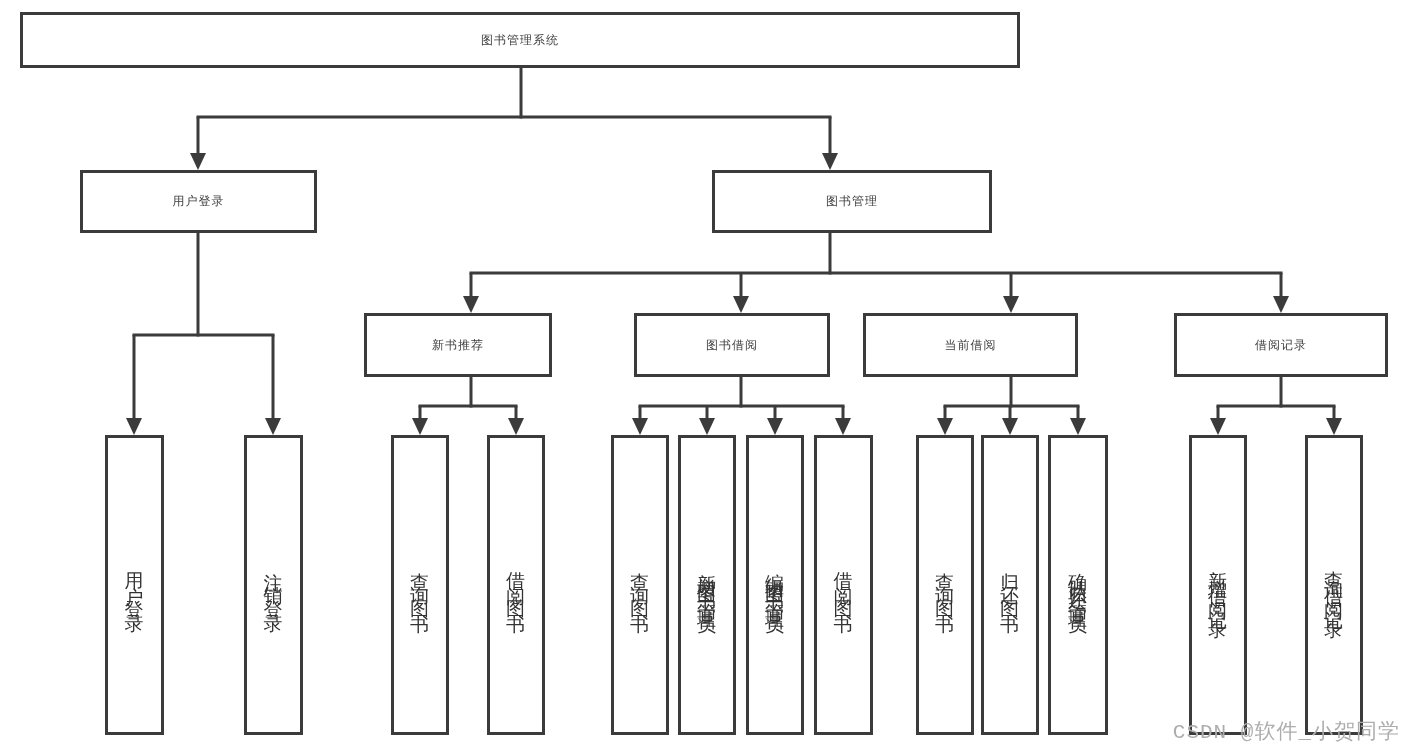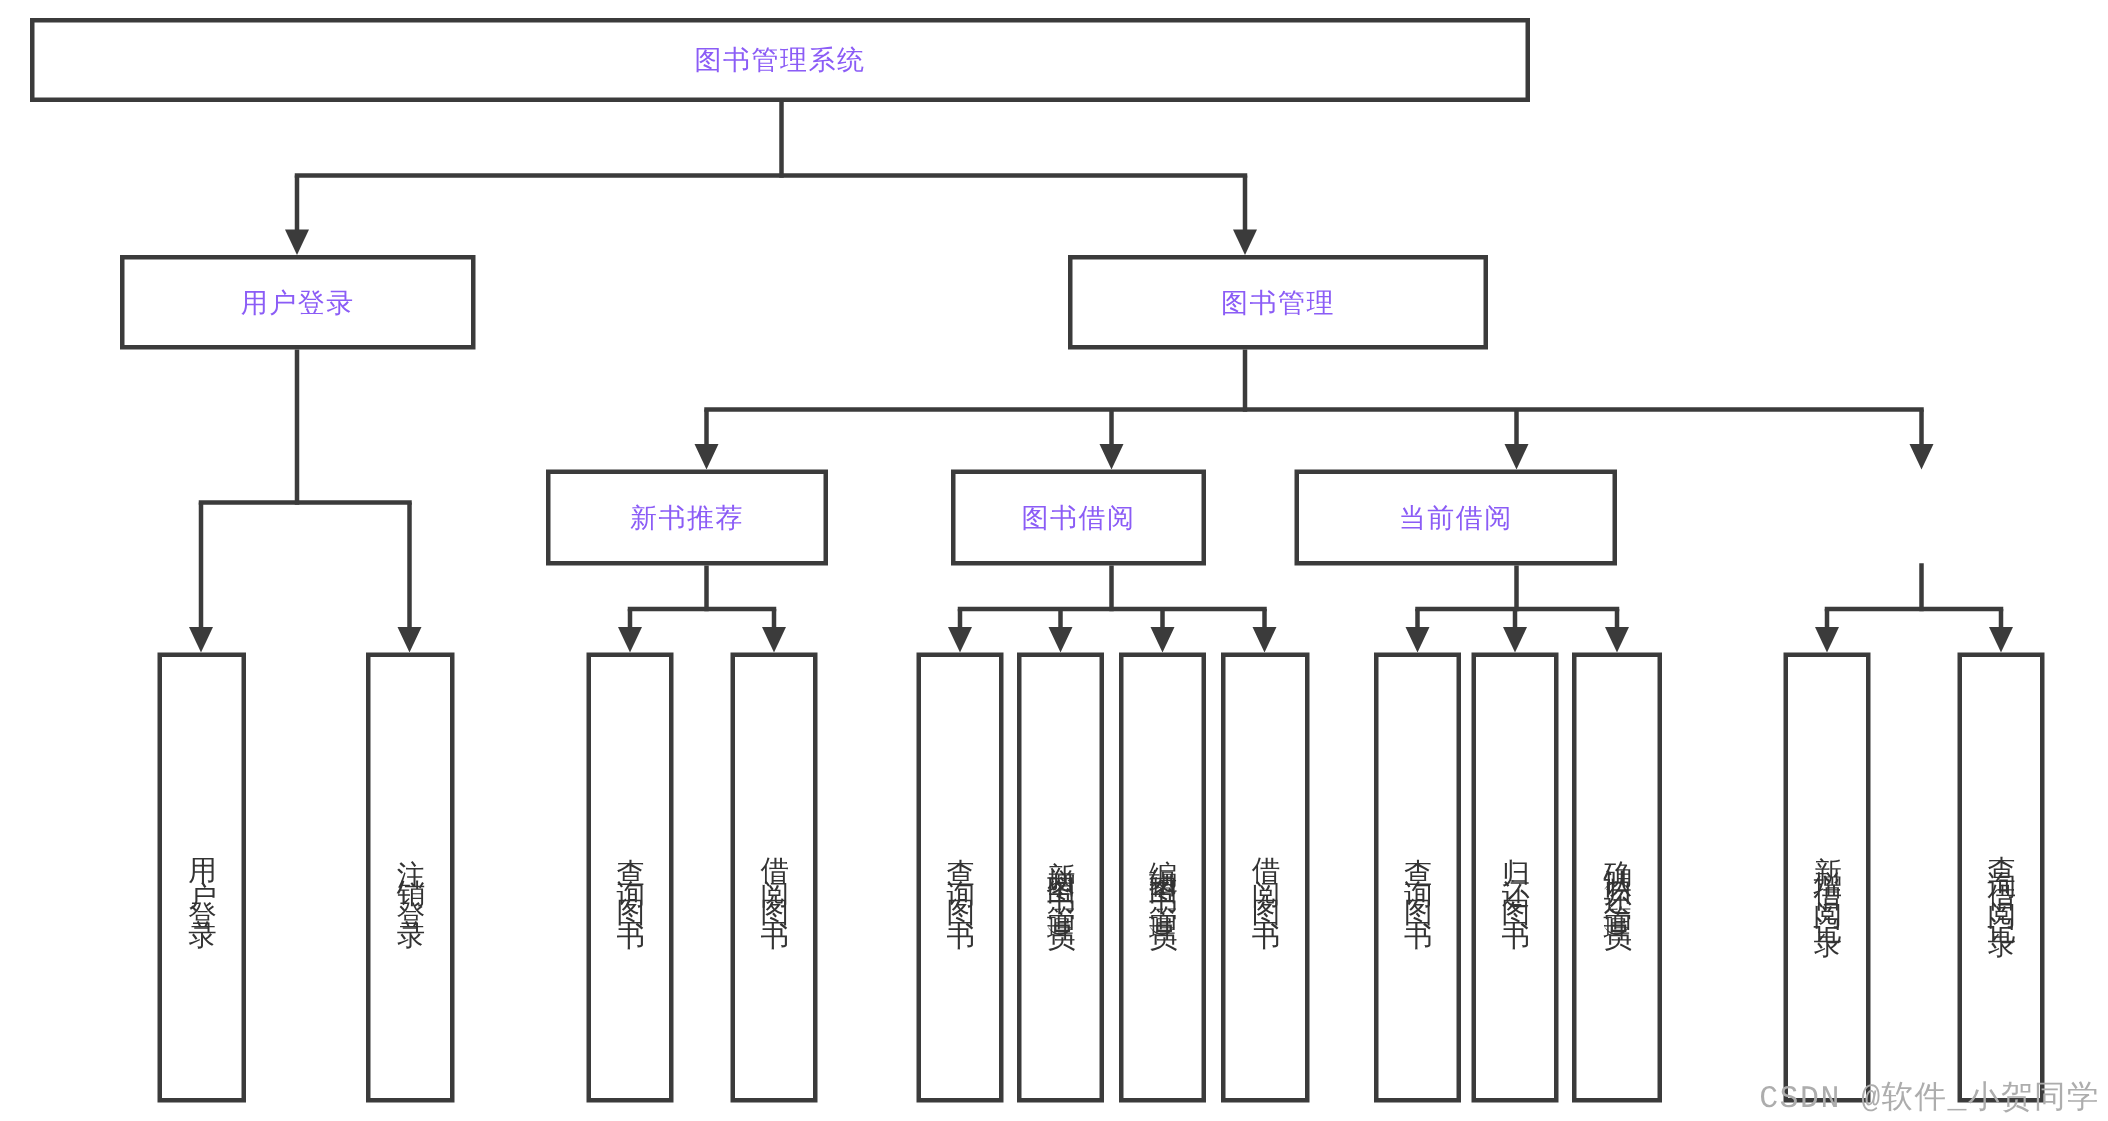--- a/index.html
+++ b/index.html
@@ -22,22 +22,22 @@
     z-index: 1;
   }
   .hbox {
     position: absolute;
     box-sizing: border-box;
     background: #ffffff;
     border: 3px solid #3b3b3b;
     display: flex;
     align-items: center;
     justify-content: center;
-    font-size: 18px;
-    color: #8b5cf6;
+    font-size: 12px;
+    color: #404040;
     letter-spacing: 1px;
     z-index: 2;
   }
   .vbox {
     position: absolute;
     box-sizing: border-box;
     background: #ffffff;
     border: 3px solid #3b3b3b;
     display: flex;
     align-items: center;
@@ -134,26 +134,29 @@
   <div class="hbox" style="left:80px;top:170px;width:237px;height:63px">
     <span>用户登录</span>
   </div>
   <div class="hbox" style="left:712px;top:170px;width:280px;height:63px">
     <span>图书管理</span>
   </div>
 
   <div class="hbox" style="left:364px;top:313px;width:188px;height:64px">
     <span>新书推荐</span>
   </div>
-  <div class="hbox" style="left:634px;top:313px;width:170px;height:64px">
+  <div class="hbox" style="left:634px;top:313px;width:196px;height:64px">
     <span>图书借阅</span>
   </div>
   <div class="hbox" style="left:863px;top:313px;width:215px;height:64px">
     <span>当前借阅</span>
   </div>
+  <div class="hbox" style="left:1174px;top:313px;width:214px;height:64px">
+    <span>借阅记录</span>
+  </div>
 
   <div class="vbox" style="left:105px;top:435px;width:59px;height:300px">
     <span class="vtext sp-wide">用户登录</span>
   </div>
   <div class="vbox" style="left:244px;top:435px;width:59px;height:300px">
     <span class="vtext sp-wide">注销登录</span>
   </div>
 
   <div class="vbox" style="left:391px;top:435px;width:58px;height:300px">
     <span class="vtext sp-wide">查询图书</span>

